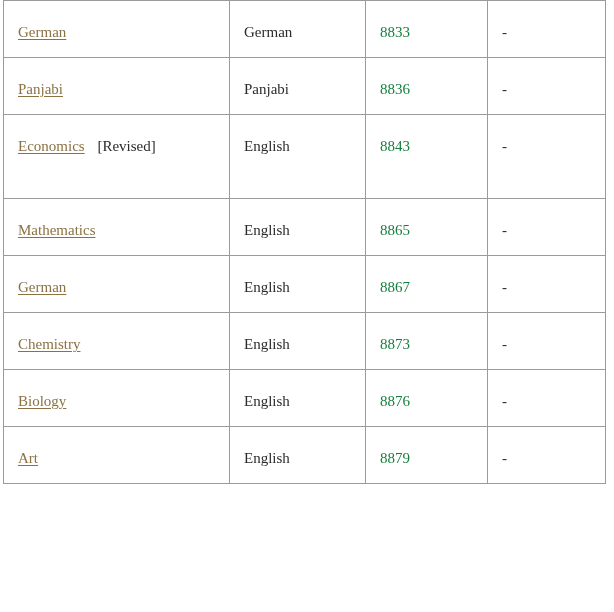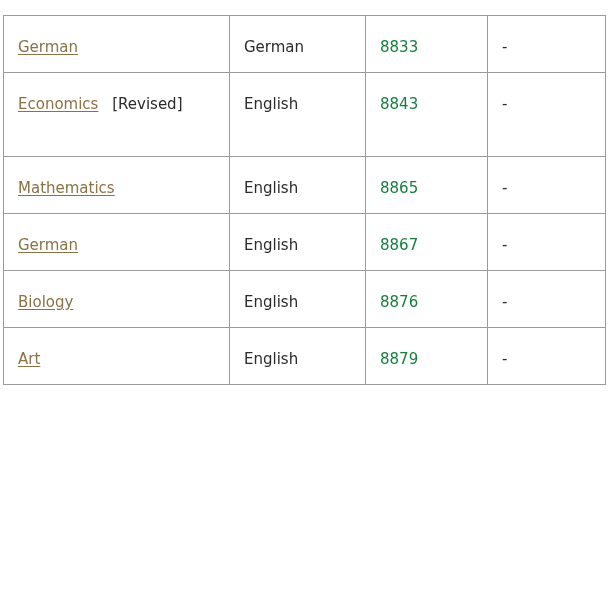--- a/index.html
+++ b/index.html
@@ -20,23 +20,24 @@
     width: 614px;
     height: 612px;
     overflow: hidden;
     background: #ffffff;
   }
 
   
   .table-viewport {
     position: absolute;
     left: 3px;
-    top: 15px;
+    top: 0;
     width: 602px;
     overflow: visible;
+    font-family: Liberation Serif, serif;
   }
 
   table.subject-table {
     border-collapse: collapse;
     table-layout: fixed;
     width: 602px;
     border-top: 1px solid #9b9b9b;
     border-left: 1px solid #9b9b9b;
     border-right: 1px solid #9b9b9b;
   }
@@ -104,20 +105,34 @@
             <td>
               <span class="cell-inner plain-text">German</span>
             </td>
             <td>
               <span class="cell-inner code-text">8833</span>
             </td>
             <td>
               <span class="cell-inner dash-text">-</span>
             </td>
           </tr>
+          <tr>
+            <td>
+              <span class="cell-inner"><span class="subject-link">Panjabi</span></span>
+            </td>
+            <td>
+              <span class="cell-inner plain-text">Panjabi</span>
+            </td>
+            <td>
+              <span class="cell-inner code-text">8836</span>
+            </td>
+            <td>
+              <span class="cell-inner dash-text">-</span>
+            </td>
+          </tr>
           <tr class="row-tall">
             <td>
               <span class="cell-inner"><span class="subject-link">Economics</span><span class="subject-suffix"> [Revised]</span></span>
             </td>
             <td>
               <span class="cell-inner plain-text">English</span>
             </td>
             <td>
               <span class="cell-inner code-text">8843</span>
             </td>
@@ -141,20 +156,34 @@
           </tr>
           <tr>
             <td>
               <span class="cell-inner"><span class="subject-link">German</span></span>
             </td>
             <td>
               <span class="cell-inner plain-text">English</span>
             </td>
             <td>
               <span class="cell-inner code-text">8867</span>
+            </td>
+            <td>
+              <span class="cell-inner dash-text">-</span>
+            </td>
+          </tr>
+          <tr>
+            <td>
+              <span class="cell-inner"><span class="subject-link">Chemistry</span></span>
+            </td>
+            <td>
+              <span class="cell-inner plain-text">English</span>
+            </td>
+            <td>
+              <span class="cell-inner code-text">8873</span>
             </td>
             <td>
               <span class="cell-inner dash-text">-</span>
             </td>
           </tr>
           <tr>
             <td>
               <span class="cell-inner"><span class="subject-link">Biology</span></span>
             </td>
             <td>

